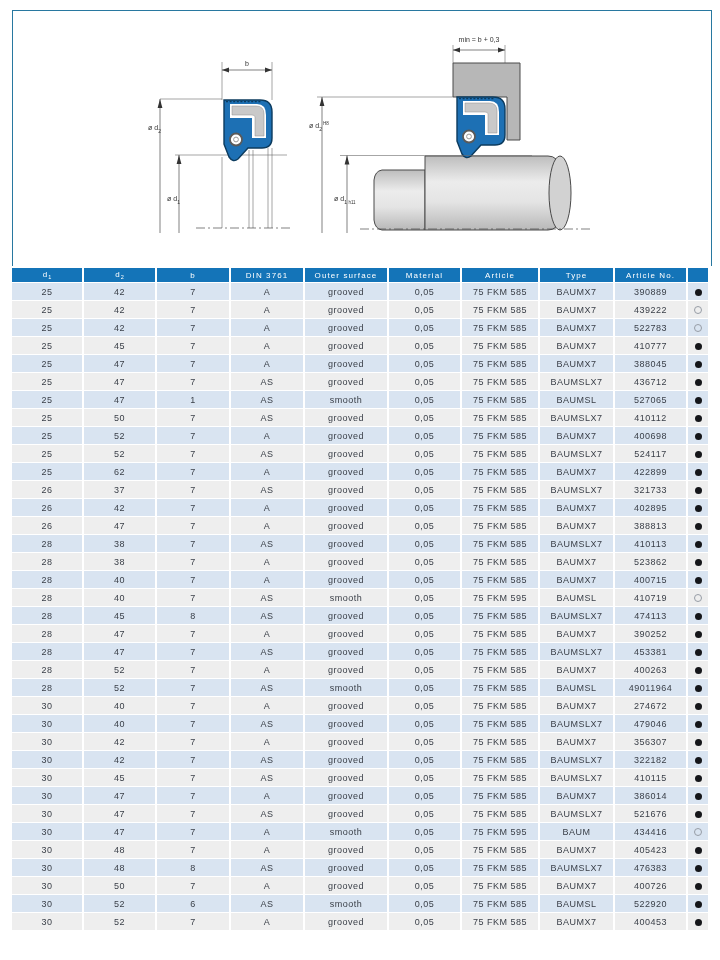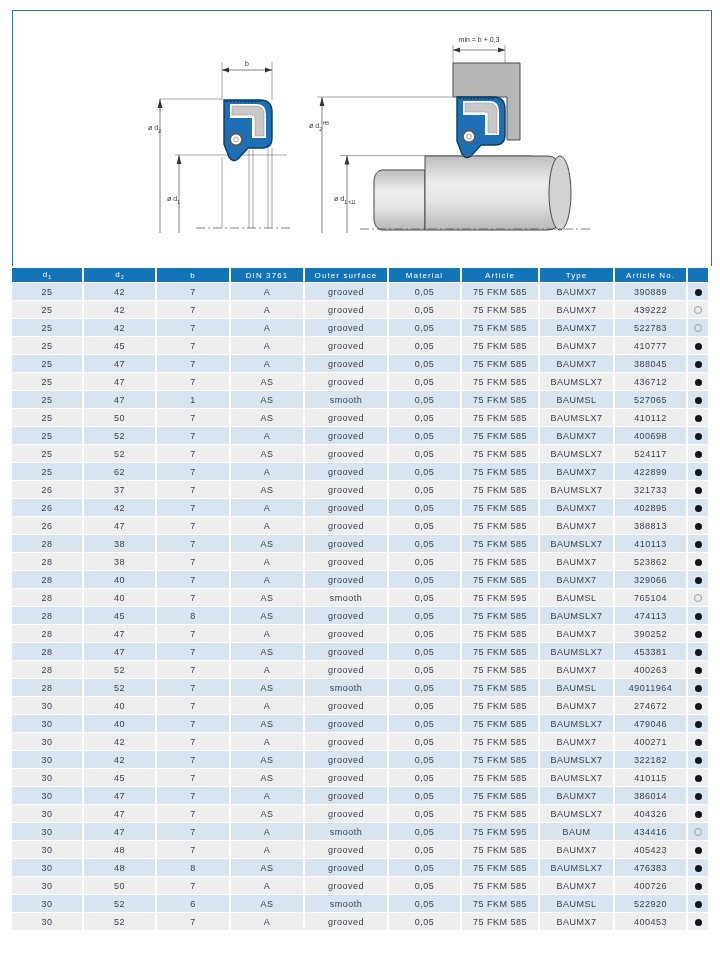--- a/index.html
+++ b/index.html
@@ -362,33 +362,33 @@
         </tr>
         <tr class="odd">
           <td>28</td>
           <td>40</td>
           <td>7</td>
           <td>A</td>
           <td>grooved</td>
           <td>0,05</td>
           <td>75 FKM 585</td>
           <td>BAUMX7</td>
-          <td>329066</td>
+          <td>400715</td>
           <td><span class="dot filled"></span></td>
         </tr>
         <tr class="even">
           <td>28</td>
           <td>40</td>
           <td>7</td>
           <td>AS</td>
           <td>smooth</td>
           <td>0,05</td>
           <td>75 FKM 595</td>
           <td>BAUMSL</td>
-          <td>765104</td>
+          <td>410719</td>
           <td><span class="dot empty"></span></td>
         </tr>
         <tr class="odd">
           <td>28</td>
           <td>45</td>
           <td>8</td>
           <td>AS</td>
           <td>grooved</td>
           <td>0,05</td>
           <td>75 FKM 585</td>
@@ -470,21 +470,21 @@
         </tr>
         <tr class="even">
           <td>30</td>
           <td>42</td>
           <td>7</td>
           <td>A</td>
           <td>grooved</td>
           <td>0,05</td>
           <td>75 FKM 585</td>
           <td>BAUMX7</td>
-          <td>400271</td>
+          <td>356307</td>
           <td><span class="dot filled"></span></td>
         </tr>
         <tr class="odd">
           <td>30</td>
           <td>42</td>
           <td>7</td>
           <td>AS</td>
           <td>grooved</td>
           <td>0,05</td>
           <td>75 FKM 585</td>
@@ -518,21 +518,21 @@
         </tr>
         <tr class="even">
           <td>30</td>
           <td>47</td>
           <td>7</td>
           <td>AS</td>
           <td>grooved</td>
           <td>0,05</td>
           <td>75 FKM 585</td>
           <td>BAUMSLX7</td>
-          <td>404326</td>
+          <td>521676</td>
           <td><span class="dot filled"></span></td>
         </tr>
         <tr class="odd">
           <td>30</td>
           <td>47</td>
           <td>7</td>
           <td>A</td>
           <td>smooth</td>
           <td>0,05</td>
           <td>75 FKM 595</td>

